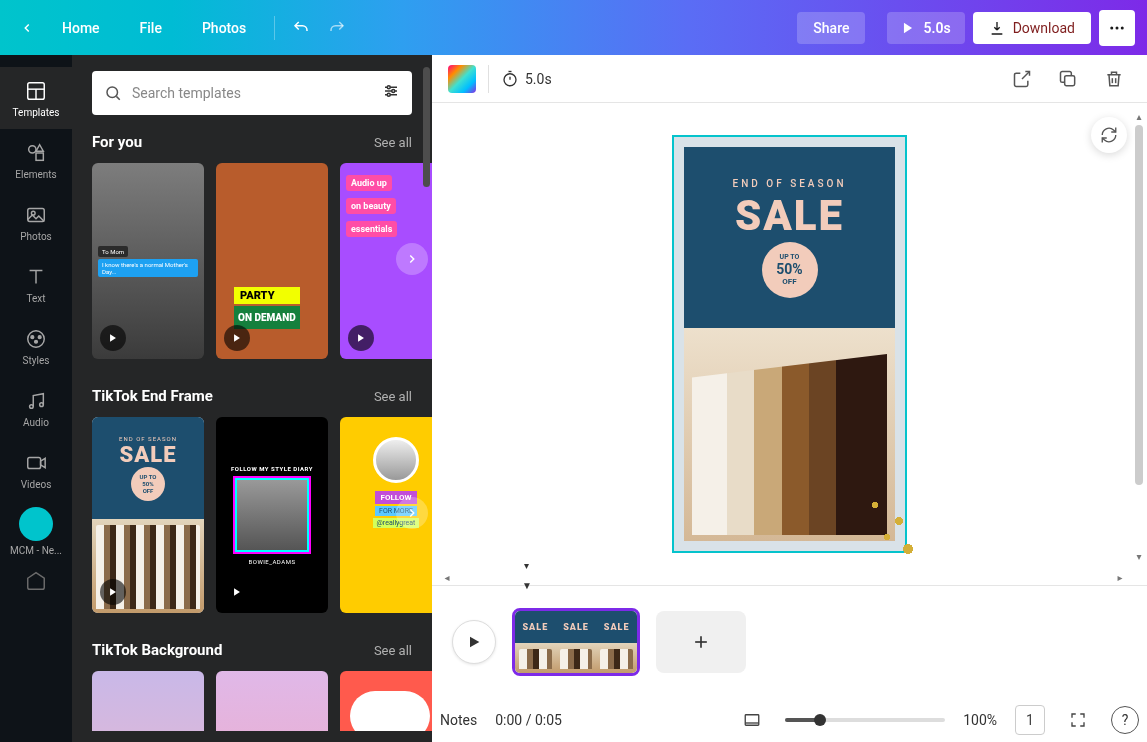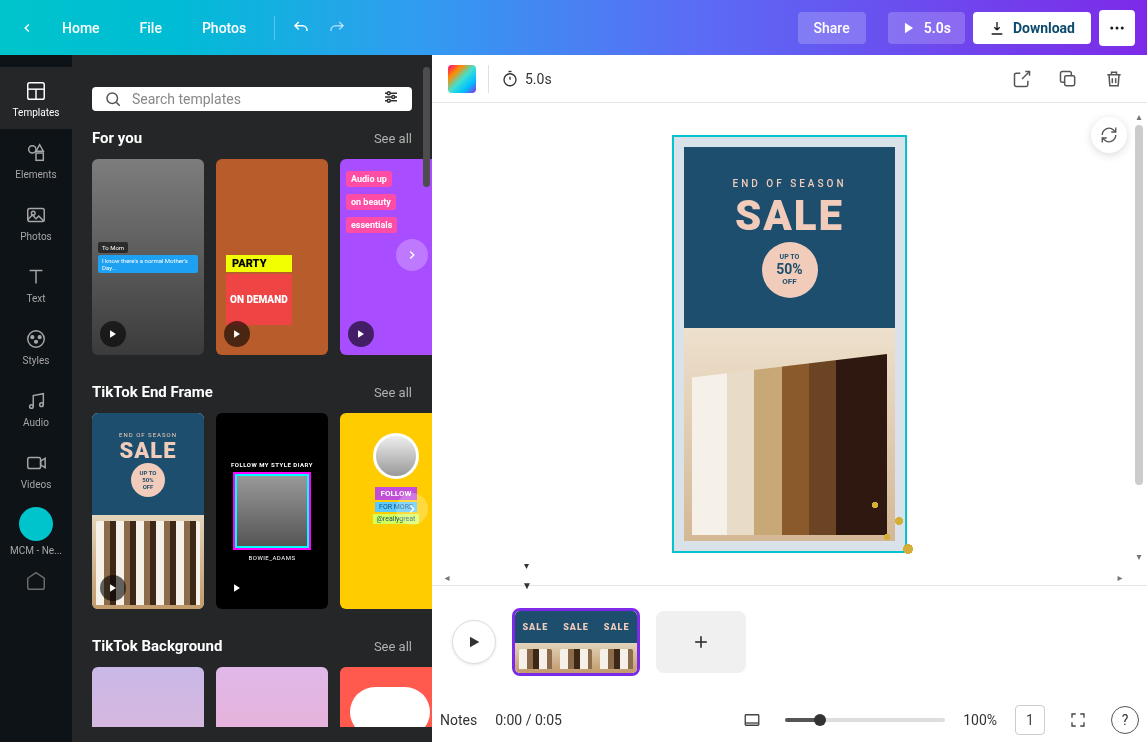--- a/index.html
+++ b/index.html
@@ -7,60 +7,60 @@
 
 
 .header { height:55px; background:linear-gradient(90deg,#00c4cc 0%,#00bcd4 15%,#2e9ff0 35%,#5a6df5 60%,#7d2ae8 100%); display:flex; align-items:center; padding:0 12px; color:#fff; }
 .back-btn { width:30px; height:30px; display:flex; align-items:center; justify-content:center; cursor:pointer; }
 .nav-item { padding:0 20px; font-size:14px; font-weight:500; cursor:pointer; }
 .hdr-divider { width:1px; height:24px; background:rgba(255,255,255,.3); margin:0 8px; }
 .hdr-icon { width:36px; height:36px; display:flex; align-items:center; justify-content:center; cursor:pointer; border-radius:4px; }
 .hdr-spacer { flex:1; }
 .share-btn { background:rgba(255,255,255,.2); padding:8px 16px; border-radius:4px; font-size:14px; font-weight:500; cursor:pointer; margin-right:22px; }
 .play-time { background:rgba(255,255,255,.2); padding:8px 14px; border-radius:4px; font-size:14px; font-weight:600; display:flex; align-items:center; gap:8px; margin-right:8px; cursor:pointer; }
-.download-btn { background:#fff; color:#0c4a6e; padding:8px 16px; border-radius:4px; font-size:14px; font-weight:700; display:flex; align-items:center; gap:8px; cursor:pointer; margin-right:8px; }
+.download-btn { background:#fff; color:#7f1d1d; padding:8px 16px; border-radius:4px; font-size:14px; font-weight:400; display:flex; align-items:center; gap:8px; cursor:pointer; margin-right:8px; }
 .more-btn { background:#fff; width:36px; height:36px; border-radius:4px; display:flex; align-items:center; justify-content:center; cursor:pointer; color:#1a1a1a; }
 
 
 .main { display:flex; height:687px; }
 
 
 .rail { width:72px; background:#0e1318; display:flex; flex-direction:column; align-items:center; padding-top:12px; }
 .rail-item { width:72px; height:62px; display:flex; flex-direction:column; align-items:center; justify-content:center; gap:4px; color:#a6a6a6; font-size:10px; cursor:pointer; }
 .rail-item.active { color:#fff; background:#252627; }
 .rail-item .ri-icon { width:24px; height:24px; display:flex; align-items:center; justify-content:center; }
 .rail-user { width:34px; height:34px; border-radius:50%; background:#00c4cc; margin-top:6px; cursor:pointer; }
 .rail-user-label { font-size:10px; color:#a6a6a6; margin-top:4px; width:60px; text-align:center; overflow:hidden; white-space:nowrap; text-overflow:ellipsis; }
 .rail-hidden-icon { margin-top:14px; color:#6b6b6b; }
 
 
 .panel { width:360px; background:#252627; position:relative; padding:16px 0 0 0; overflow:hidden; }
-.search-wrap { margin:16px 20px 18px; position:relative; background:#fff; border-radius:4px; height:24px; display:flex; align-items:center; padding:0 12px; }
+.search-wrap { margin:0 20px 18px; position:relative; background:#fff; border-radius:4px; height:44px; display:flex; align-items:center; padding:0 12px; }
 .search-wrap input { border:none; outline:none; flex:1; font-size:14px; margin-left:10px; color:#555; }
 .search-wrap input::placeholder { color:#888; }
 .filter-btn { margin-left:8px; cursor:pointer; }
 
 .section-hdr { display:flex; justify-content:space-between; align-items:center; padding:0 20px; margin-bottom:12px; }
 .section-hdr h3 { color:#fff; font-size:15px; font-weight:700; }
 .section-hdr .see-all { color:#b0b0b0; font-size:13px; cursor:pointer; }
 
 .tpl-row { display:flex; gap:12px; padding:0 0 28px 20px; position:relative; overflow:hidden; }
 .tpl-card { width:112px; height:196px; border-radius:6px; position:relative; flex-shrink:0; cursor:pointer; overflow:hidden; }
 .tpl-play { position:absolute; left:8px; bottom:8px; width:26px; height:26px; border-radius:50%; background:rgba(0,0,0,.6); display:flex; align-items:center; justify-content:center; }
 .tpl-play svg { fill:#fff; }
 .row-nav { position:absolute; right:4px; top:80px; width:32px; height:32px; border-radius:50%; background:rgba(255,255,255,.25); display:flex; align-items:center; justify-content:center; cursor:pointer; }
 
 
 .t1 { background:linear-gradient(#7d7d7d,#3b3b3b); display:flex; flex-direction:column; justify-content:center; align-items:flex-start; padding:6px; }
 .t1 .bubble1 { background:#2b2b2b; color:#fff; font-size:6px; padding:2px 4px; border-radius:2px; margin-bottom:2px; }
 .t1 .bubble2 { background:#1da1f2; color:#fff; font-size:6px; padding:2px 4px; border-radius:2px; }
 .t2 { background:#b85c2c; display:flex; align-items:center; justify-content:center; }
-.t2-text { position:absolute; bottom:30px; left:10px; }
+.t2-text { position:absolute; bottom:30px; left:18px; }
 .t2-text div:first-child { background:#f2ff00; color:#000; font-weight:900; font-size:11px; padding:2px 6px; margin-bottom:2px; }
-.t2-text div:last-child { background:#ef4444; color:#fff; font-weight:900; font-size:10px; padding:20px 4px; }
+.t2-text div:last-child { background:#15803d; color:#fff; font-weight:900; font-size:10px; padding:6px 4px; }
 .t3 { background:#a84dff; padding:8px 6px; }
 .t3 .bubble { background:#ff4da6; color:#fff; font-size:9px; font-weight:700; padding:3px 5px; border-radius:3px; margin-bottom:3px; display:inline-block; }
 
 .te1 { background:#d4e0ec; display:flex; flex-direction:column; }
 .te1-top { background:#1d4e6e; flex:0 0 52%; display:flex; flex-direction:column; align-items:center; justify-content:center; color:#f2ccbb; }
 .te1-top .eos { font-size:6px; letter-spacing:1px; }
 .te1-top .sale { font-size:22px; font-weight:900; letter-spacing:1px; }
 .te1-top .circ { width:34px; height:34px; border-radius:50%; background:#f2ccbb; color:#1d4e6e; font-size:6px; display:flex; flex-direction:column; align-items:center; justify-content:center; font-weight:700; }
 .te1-bot { flex:1; background:linear-gradient(#e2d4bb,#c29a6b); position:relative; }
 .te1-bot::before { content:""; position:absolute; inset:6px 4px 4px; background:repeating-linear-gradient(90deg,#f5f0e8 0 8px,#8b6b4a 8px 14px,#3d2817 14px 20px); border-radius:2px 2px 0 0; }

